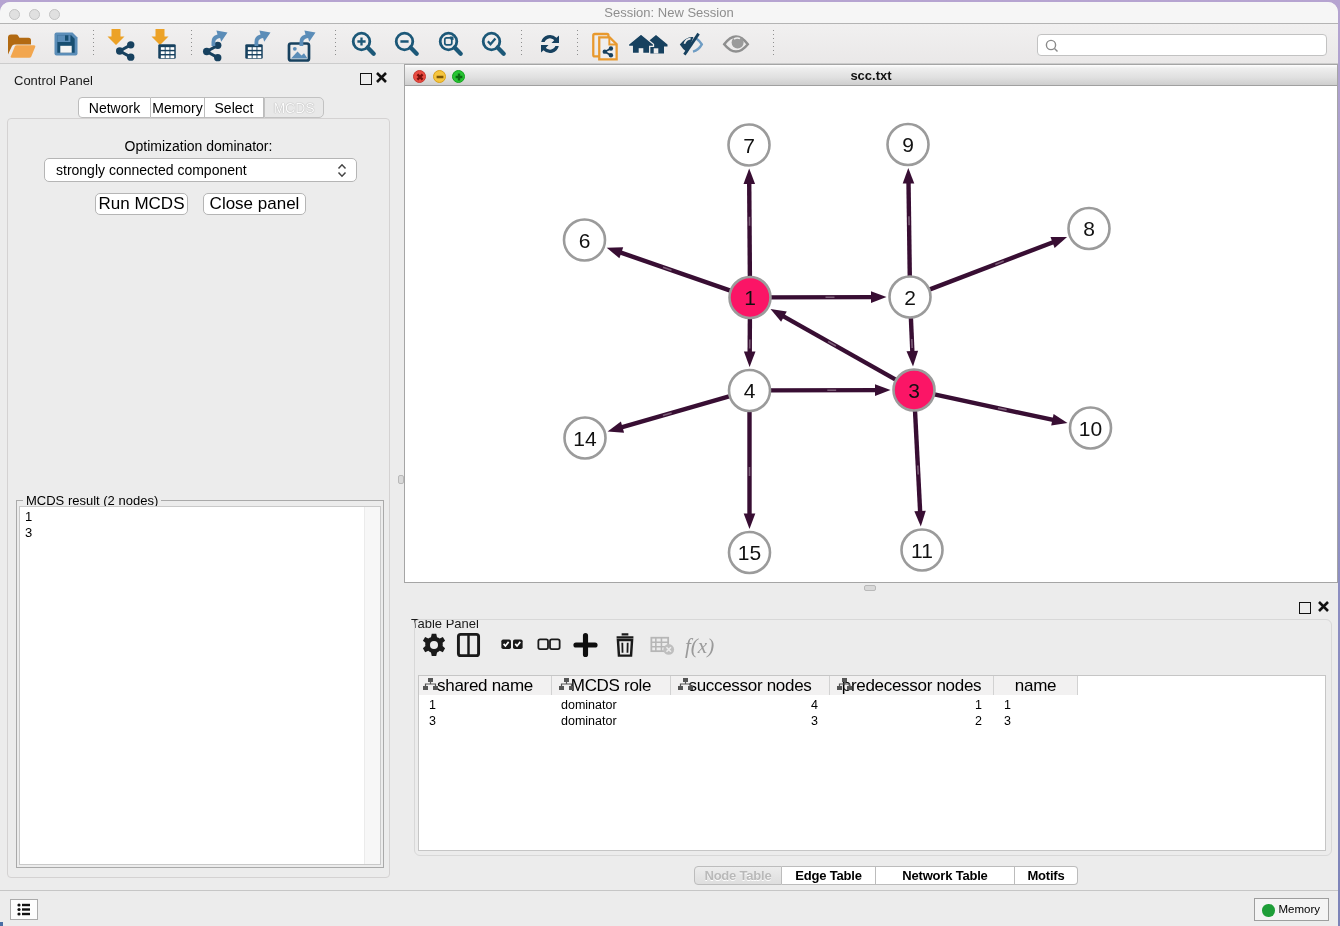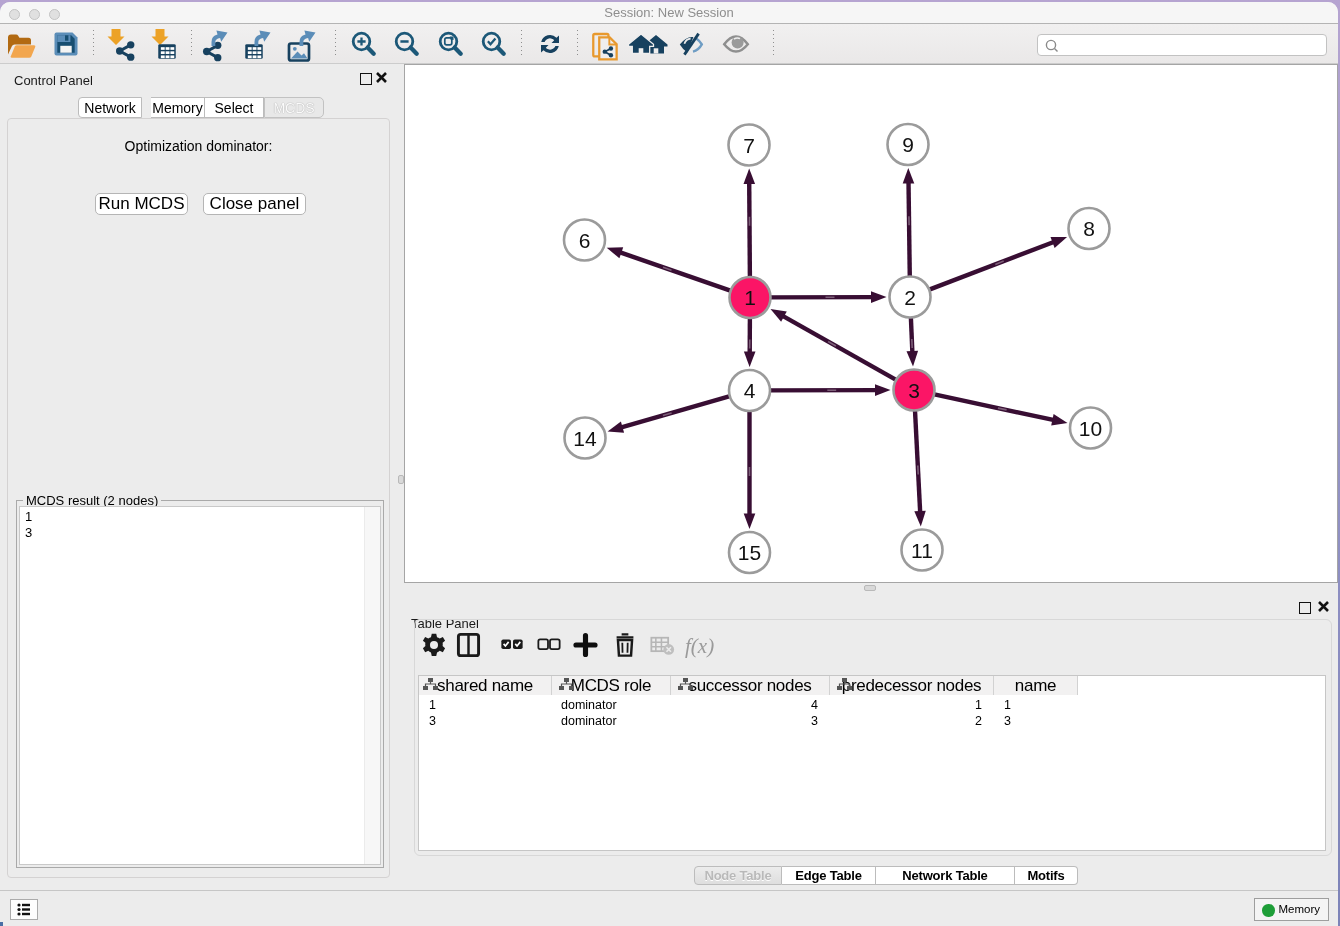--- a/index.html
+++ b/index.html
@@ -252,37 +252,61 @@
           <path d="M10.5 10.5 L13.5 13.5" stroke="#8a8a8a" stroke-width="1.4"></path>
         </svg>
       </div>
     </div>
   <div id="cpanel">
     <div id="cphead">Control Panel</div>
     <div class="pmax" style="left:360px; top:9px;"></div>
     <svg class="abs" style="left:375px; top:7px;" width="13" height="13" viewBox="0 0 13 13">
         <path d="M2 2 L11 11 M11 2 L2 11" stroke="#111" stroke-width="2.6"></path>
       </svg>
-    <div class="tabseg" style="left:78px; width:64px; border-radius:4px 0 0 4px;">Network</div>
+    <div class="tabseg" style="left:78px; width:73px; border-radius:4px 0 0 4px;">Network</div>
     <div class="tabseg" style="left:151px; width:54px; border-left:none;">Memory</div>
     <div class="tabseg" style="left:205px; width:59px; border-left:none;">Select</div>
     <div class="tabseg" style="left:264px; width:60px; border-radius:0 5px 5px 0; background:#e8e8e8; color:#fbfbfb; text-shadow:0 0 1px #aaaaaa, 0 0 1px #b5b5b5; border:1px solid #c2c2c2;">MCDS</div>
     <div id="cpbody"></div>
     <div id="optlabel">Optimization dominator:</div>
+    <div id="combo">strongly connected component
+      <svg width="10" height="15" style="position:absolute; right:9px; top:4px;" viewBox="0 0 10 15">
+        <path d="M1.5 5.5 L5 1.8 L8.5 5.5" fill="none" stroke="#444" stroke-width="1.5"></path>
+        <path d="M1.5 9.5 L5 13.2 L8.5 9.5" fill="none" stroke="#444" stroke-width="1.5"></path>
+      </svg>
+    </div>
     <div class="btn" style="left:95px; width:93px;">Run MCDS</div>
     <div class="btn" style="left:203px; width:103px;">Close panel</div>
     <div id="mcdsbox">
       <div id="mcdstitle">MCDS result (2 nodes)</div>
       <div id="mcdswhite">1<br>3<div id="mcdsscroll"></div></div>
     </div>
   </div>
   <div id="vsplit">
       <div style="position:absolute; left:1px; top:411px; width:6px; height:9px; background:#d9d9d9; border:1px solid #b9b9b9; border-radius:2px;"></div>
     </div>
   <div id="netframe">
+    <div id="nettitle">
+      <div class="light" style="left:8px; background:#e94b41; border:0.5px solid #c63931;">
+          <svg width="12" height="12" viewBox="0 0 12 12">
+            <path d="M3.4 3.4 L8.6 8.6 M8.6 3.4 L3.4 8.6" stroke="#7a100c" stroke-width="2.3"></path>
+          </svg>
+        </div>
+      <div class="light" style="left:28px; background:#f6c53d; border:0.5px solid #d9a21a;">
+          <svg width="12" height="12" viewBox="0 0 12 12">
+            <path d="M2.6 6 L9.4 6" stroke="#7d5807" stroke-width="2.4"></path>
+          </svg>
+        </div>
+      <div class="light" style="left:47px; background:#27c433; border:0.5px solid #13a21e;">
+          <svg width="12" height="12" viewBox="0 0 12 12">
+            <path d="M2.6 6 L9.4 6 M6 2.6 L6 9.4" stroke="#0b6b14" stroke-width="2.4"></path>
+          </svg>
+        </div>
+      <div id="netname">scc.txt</div>
+    </div>
     <svg id="graph" width="932" height="496" viewBox="405 86 932 496" style="position:absolute; left:0; top:21px;">
 <line x1="749.9" y1="279.0" x2="749.2" y2="182.0" stroke="#380e33" stroke-width="4.4"></line>
 <polygon points="749.2,168.5 755.1,184.0 743.5,184.0" fill="#380e33"></polygon>
 <line x1="732.5" y1="291.4" x2="619.5" y2="252.1" stroke="#380e33" stroke-width="4.4"></line>
 <polygon points="606.7,247.7 623.2,247.3 619.4,258.3" fill="#380e33"></polygon>
 <line x1="768.5" y1="297.4" x2="873.0" y2="297.1" stroke="#380e33" stroke-width="4.4"></line>
 <polygon points="886.5,297.1 871.0,302.9 871.0,291.3" fill="#380e33"></polygon>
 <line x1="749.9" y1="316.0" x2="749.7" y2="353.5" stroke="#380e33" stroke-width="4.4"></line>
 <polygon points="749.6,367.0 743.9,351.5 755.5,351.5" fill="#380e33"></polygon>
 <line x1="909.8" y1="278.5" x2="908.5" y2="181.5" stroke="#380e33" stroke-width="4.4"></line>

